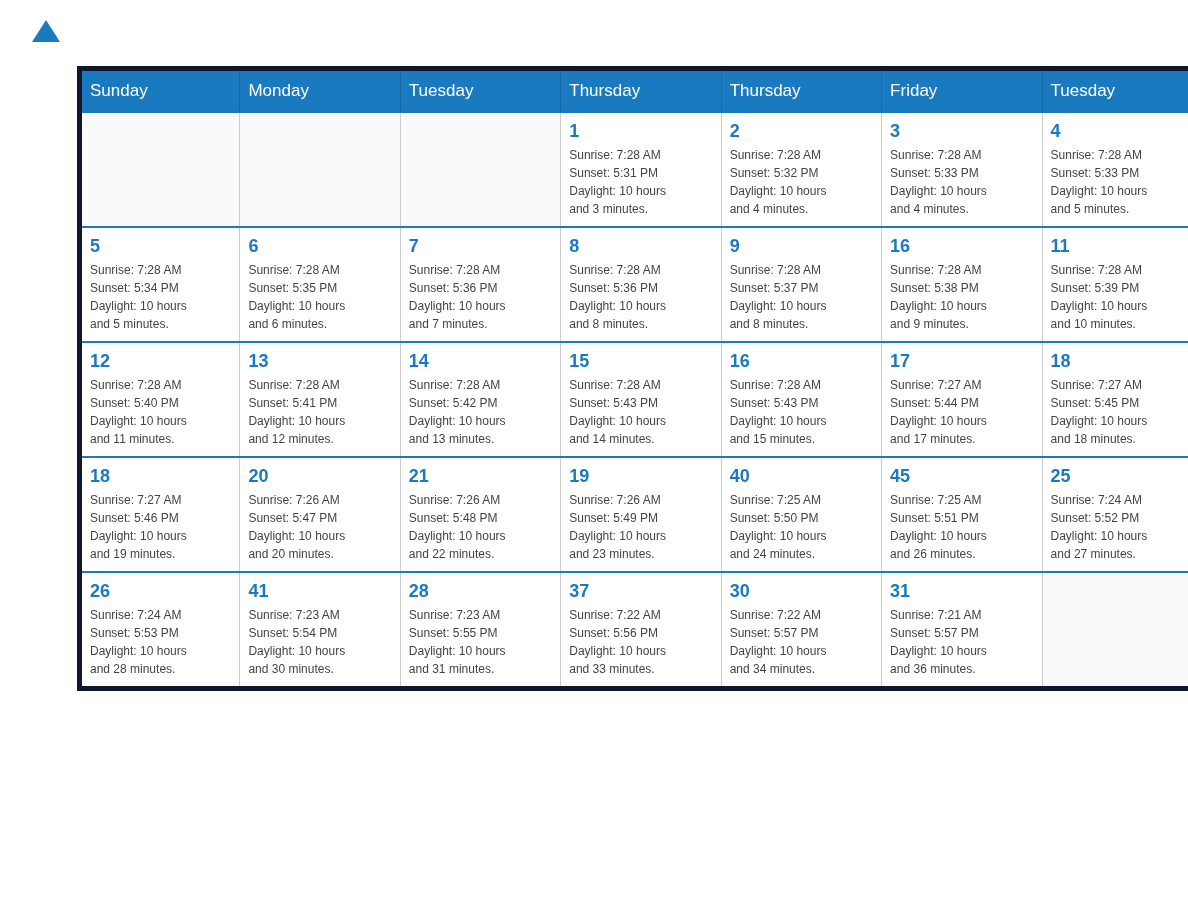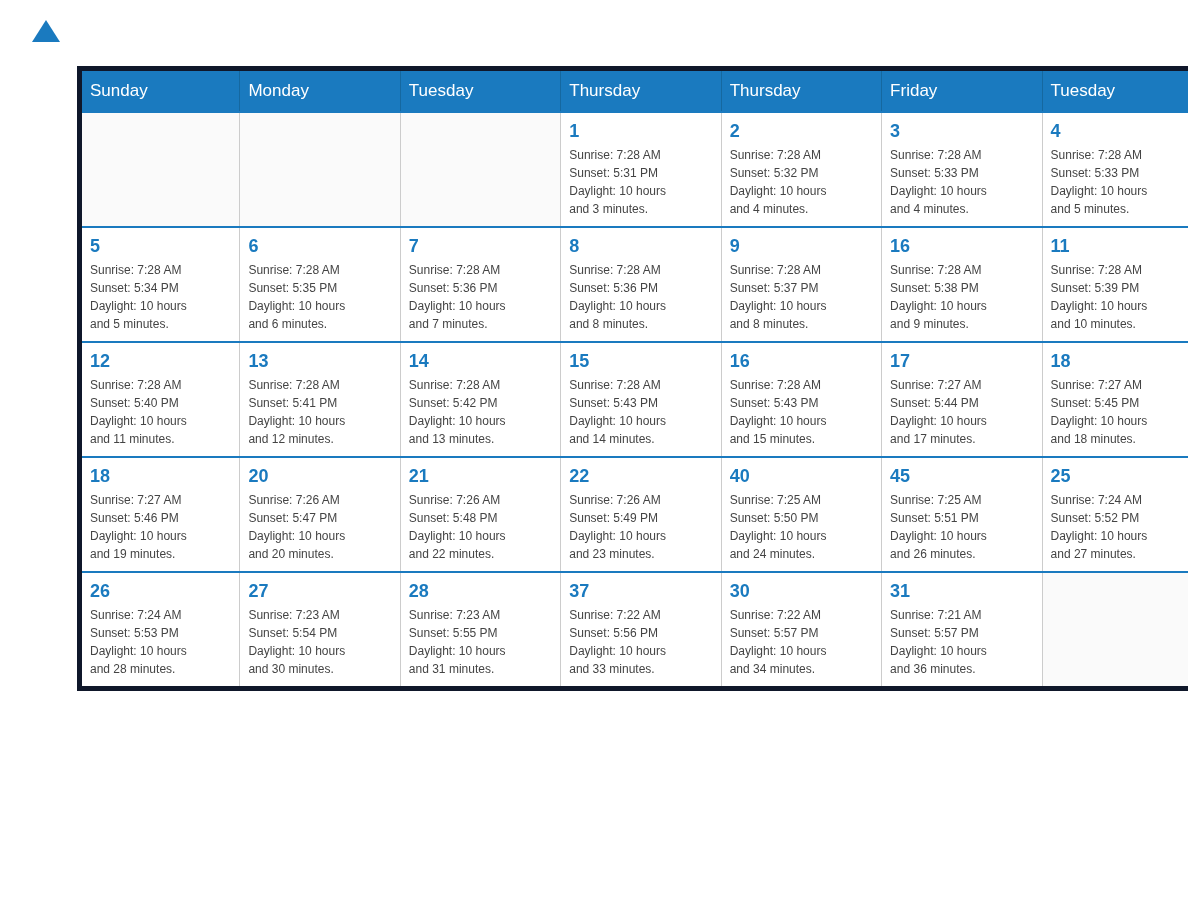--- a/index.html
+++ b/index.html
@@ -221,21 +221,21 @@
         </td>
         <td>
           <span class="day-number">20</span>
           <div class="day-info">Sunrise: 7:26 AM<br>Sunset: 5:47 PM<br>Daylight: 10 hours<br>and 20 minutes.</div>
         </td>
         <td>
           <span class="day-number">21</span>
           <div class="day-info">Sunrise: 7:26 AM<br>Sunset: 5:48 PM<br>Daylight: 10 hours<br>and 22 minutes.</div>
         </td>
         <td>
-          <span class="day-number">22</span>
+          <span class="day-number">19</span>
           <div class="day-info">Sunrise: 7:26 AM<br>Sunset: 5:49 PM<br>Daylight: 10 hours<br>and 23 minutes.</div>
         </td>
         <td>
           <span class="day-number">40</span>
           <div class="day-info">Sunrise: 7:25 AM<br>Sunset: 5:50 PM<br>Daylight: 10 hours<br>and 24 minutes.</div>
         </td>
         <td>
           <span class="day-number">45</span>
           <div class="day-info">Sunrise: 7:25 AM<br>Sunset: 5:51 PM<br>Daylight: 10 hours<br>and 26 minutes.</div>
         </td>
@@ -243,21 +243,21 @@
           <span class="day-number">25</span>
           <div class="day-info">Sunrise: 7:24 AM<br>Sunset: 5:52 PM<br>Daylight: 10 hours<br>and 27 minutes.</div>
         </td>
       </tr>
       <tr>
         <td>
           <span class="day-number">26</span>
           <div class="day-info">Sunrise: 7:24 AM<br>Sunset: 5:53 PM<br>Daylight: 10 hours<br>and 28 minutes.</div>
         </td>
         <td>
-          <span class="day-number">27</span>
+          <span class="day-number">41</span>
           <div class="day-info">Sunrise: 7:23 AM<br>Sunset: 5:54 PM<br>Daylight: 10 hours<br>and 30 minutes.</div>
         </td>
         <td>
           <span class="day-number">28</span>
           <div class="day-info">Sunrise: 7:23 AM<br>Sunset: 5:55 PM<br>Daylight: 10 hours<br>and 31 minutes.</div>
         </td>
         <td>
           <span class="day-number">37</span>
           <div class="day-info">Sunrise: 7:22 AM<br>Sunset: 5:56 PM<br>Daylight: 10 hours<br>and 33 minutes.</div>
         </td>

